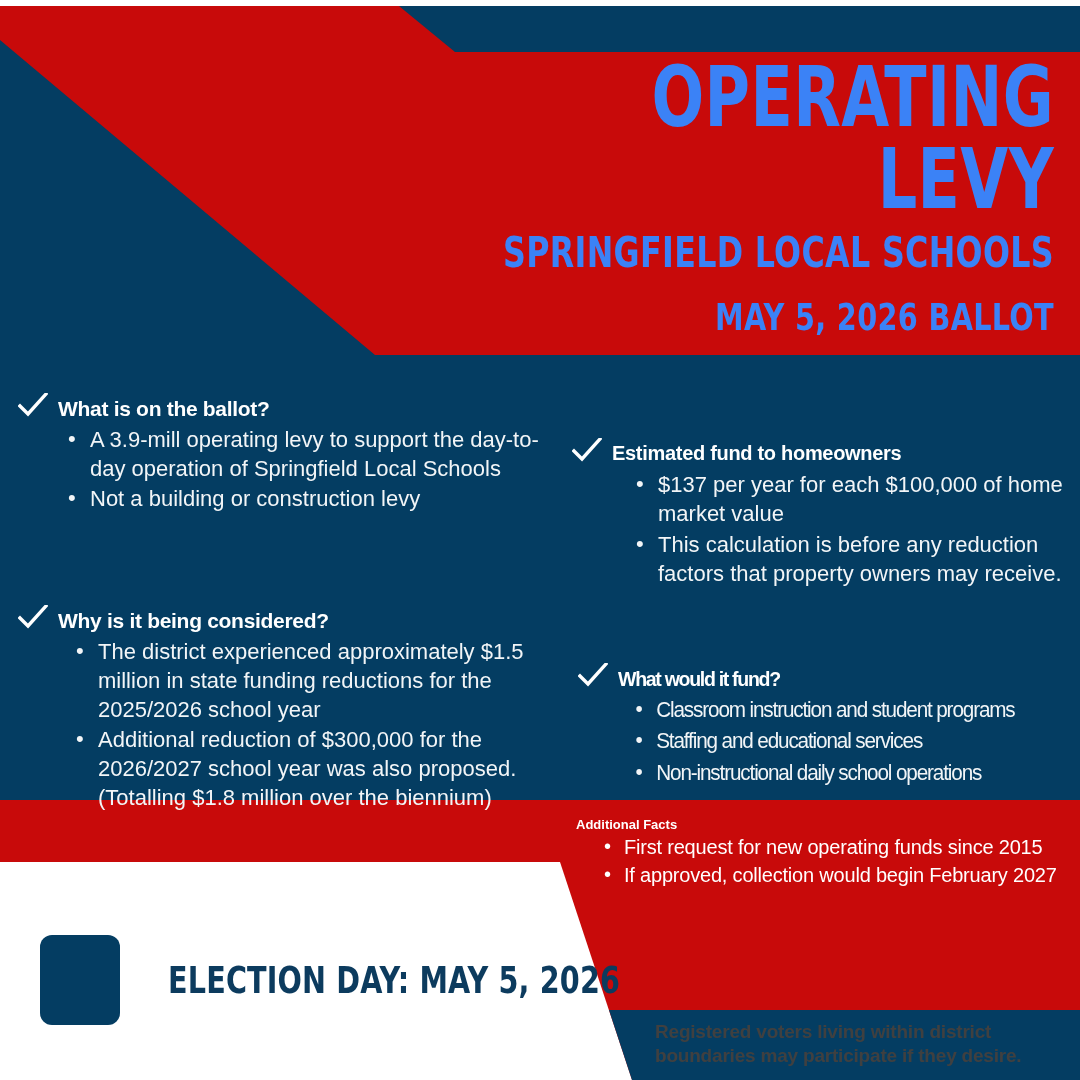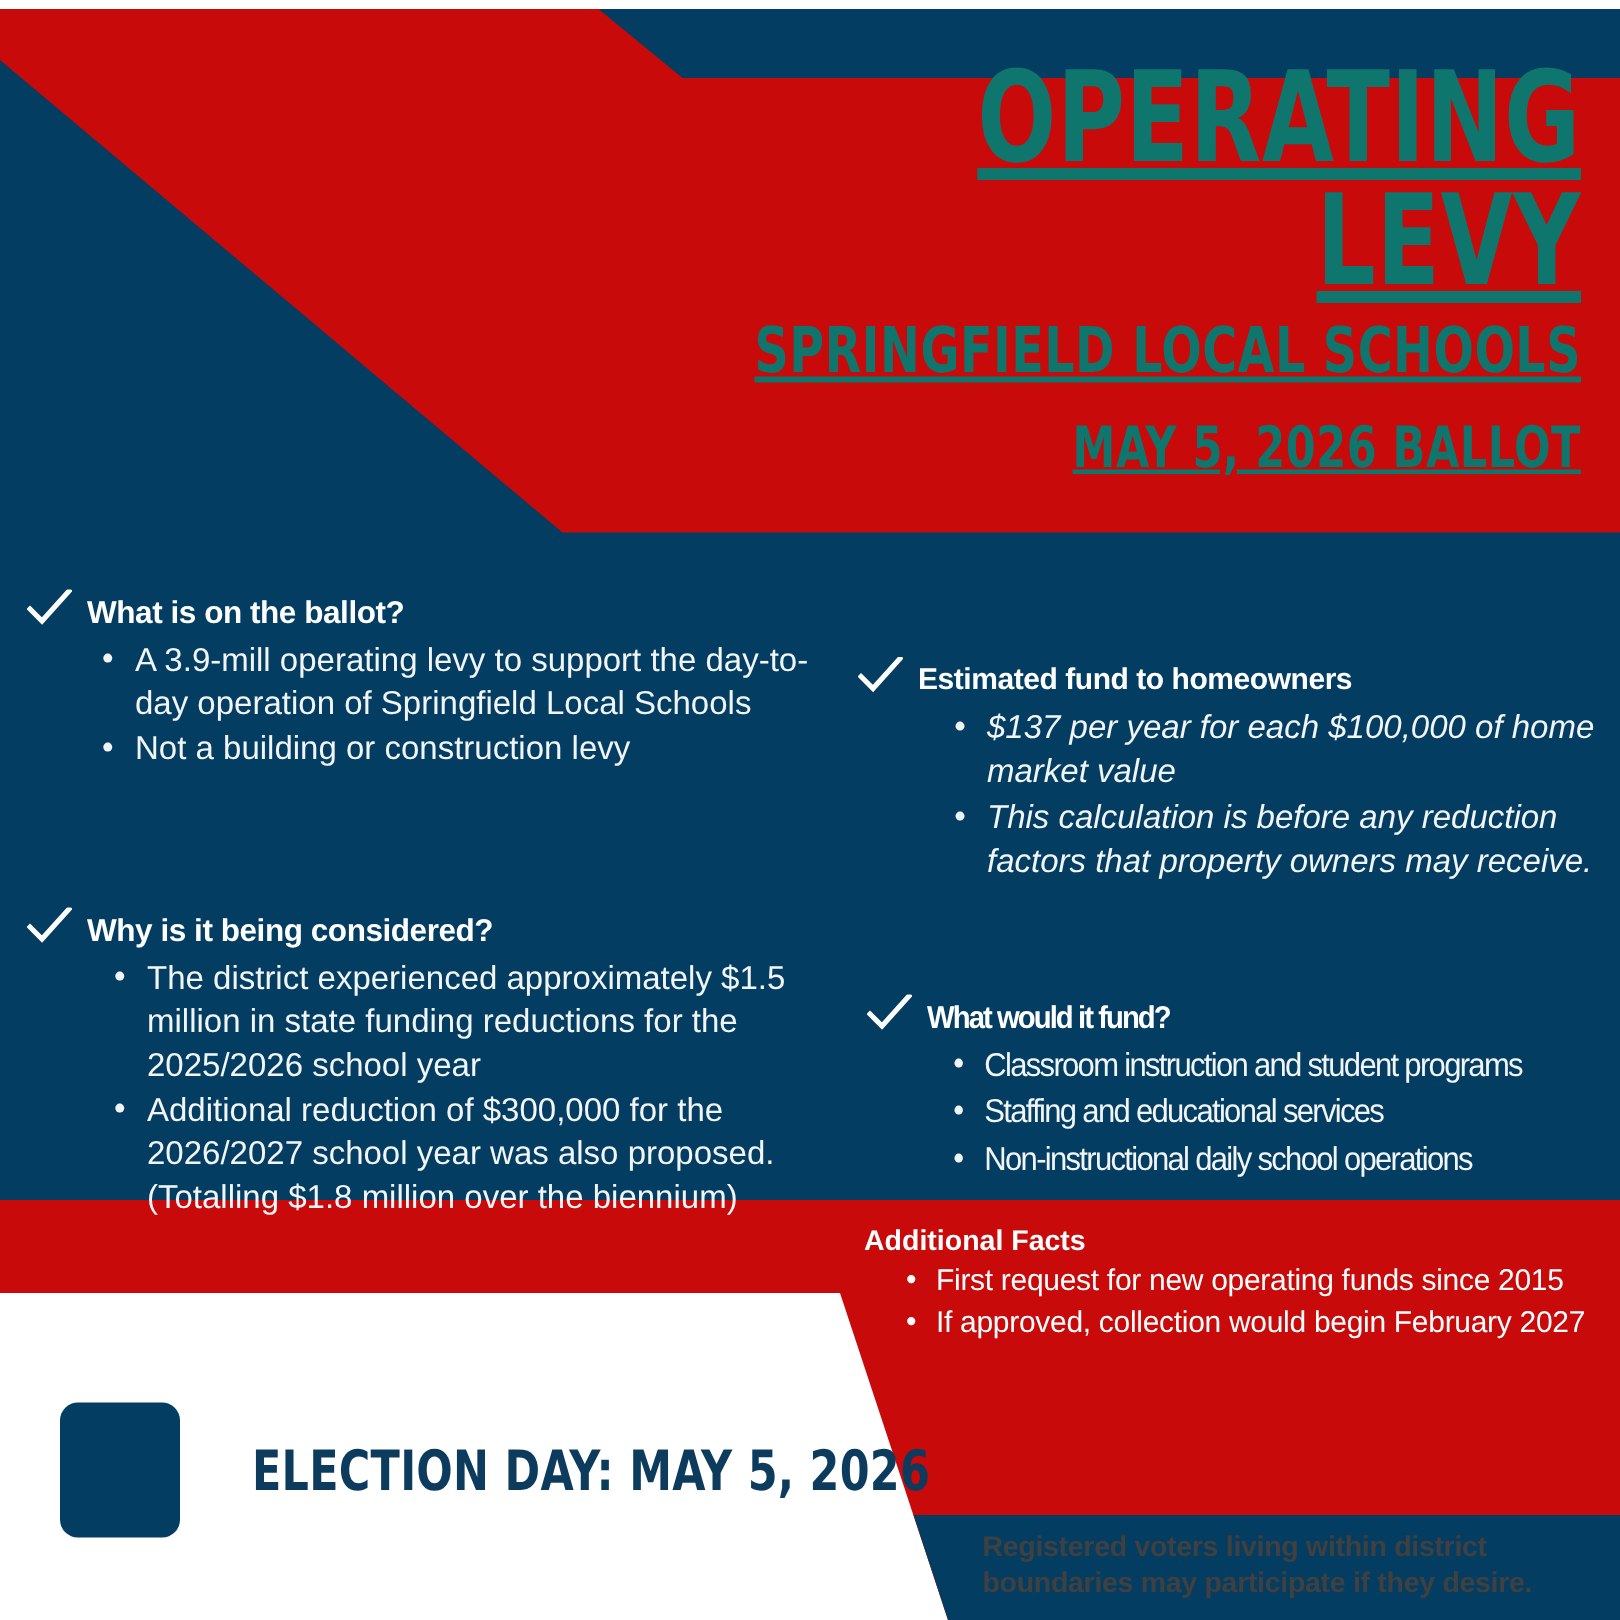--- a/index.html
+++ b/index.html
@@ -17,27 +17,26 @@
     background:#ffffff;
     overflow:hidden;
   }
 
   
   .bgsvg { position:absolute; inset:0; width:1080px; height:1080px; display:block; }
 
   
   .header {
     position:absolute;
-    top:37px;
+    top:56px;
     right:26px;
     width:700px;
     text-align:right;
     z-index:5;
-    color:#0f766e;
-    text-decoration:underline;
+    color:#3b82f6;
   }
   .hl1, .hl2 {
     font-family:"Liberation Sans Narrow","DejaVu Sans Condensed","Liberation Sans", sans-serif;
     font-weight:bold;
     font-size:84px;
     line-height:0.98;
     letter-spacing:0.5px;
     transform:scaleX(0.82);
     transform-origin:right center;
     white-space:nowrap;
@@ -106,21 +105,21 @@
 
   
   #sec-ballot   { left:18px;  top:348px;  width:540px; }
   #sec-ballot ul.bullets { margin-left:42px; }
 
   #sec-why      { left:18px;  top:560px;  width:545px; }
   #sec-why ul.bullets { margin-left:50px; }
 
   #sec-cost     { left:572px; top:393px;  width:500px; }
   #sec-cost .sec-title { font-size:20px; }
-  #sec-cost ul.bullets { margin-left:56px;font-style:italic; }
+  #sec-cost ul.bullets { margin-left:56px; }
   #sec-cost ul.bullets li { font-size:22px; line-height:1.33; }
 
   #sec-fund     { left:578px; top:618px;  width:500px; }
   #sec-fund .sec-title { font-size:21px; letter-spacing:-1.4px; transform:scaleX(0.93); transform-origin:left center; }
   #sec-fund ul.bullets { margin-left:50px; }
   #sec-fund ul.bullets li {
     font-size:22px; line-height:1.38;
     letter-spacing:-1.2px;
     transform:scaleX(0.94);
     transform-origin:left center;
@@ -130,21 +129,21 @@
   
   #facts {
     position:absolute;
     left:576px; top:818px;
     width:500px;
     z-index:6;
     color:#ffffff;
   }
   #facts .facts-title {
     font-weight:bold;
-    font-size:19px;
+    font-size:13px;
     line-height:1.1;
     letter-spacing:0px;
   }
   #facts ul.bullets { margin:2px 0 0 22px; }
   #facts ul.bullets li {
     font-weight:normal;
     font-size:20px;
     line-height:1.35;
     color:#ffffff;
     letter-spacing:-0.2px;

